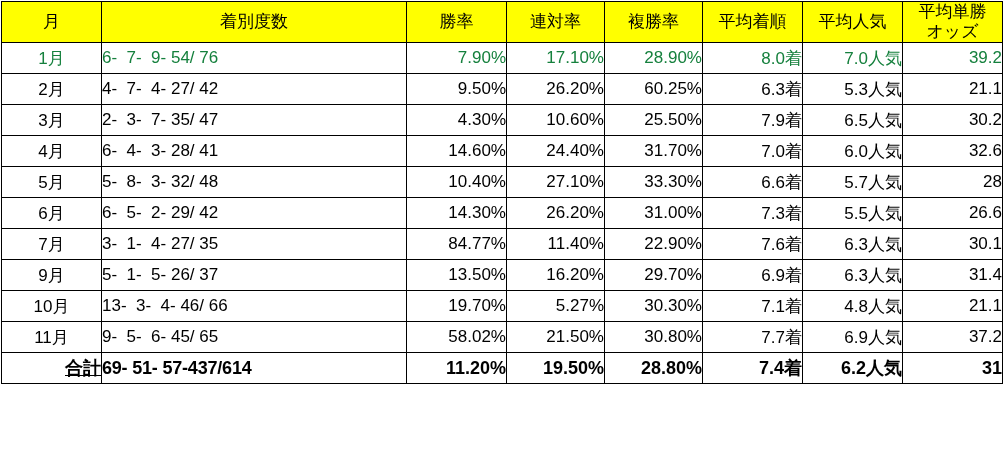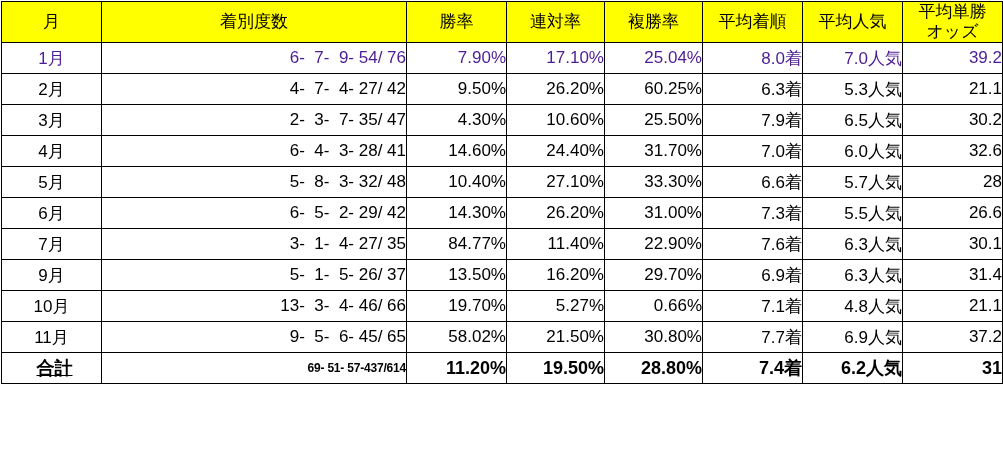--- a/index.html
+++ b/index.html
@@ -51,42 +51,42 @@
   col.c-rec     { width: 305px; }
   col.c-win     { width: 100px; }
   col.c-quin    { width: 98px; }
   col.c-show    { width: 98px; }
   col.c-avgord  { width: 100px; }
   col.c-avgpop  { width: 100px; }
   col.c-avgodds { width: 100px; }
 
   td.month { text-align: center; }
   td.rec {
-    text-align: right;
+    text-align: left;
     font-size: 17px;
     white-space: pre;
     letter-spacing: 0px;
   }
   td.num {
     text-align: right;
     padding-right: 7px;
   }
   tr.highlight td {
-    color: #4c1d95;
+    color: #15803d;
   }
   tr.total td {
     font-weight: bold;
     font-size: 18px;
   }
   tr.total td.rec {
-    font-size: 12px;
+    font-size: 18px;
     letter-spacing: -0.2px;
   }
   tr.total td.month {
-    text-align: center;
+    text-align: right;
     padding-left: 6px;
     text-decoration: underline;
   }
 </style>
 </head>
 <body>
 
 <div id="wrap">
   <table class="stats">
     <colgroup>
@@ -127,21 +127,21 @@
           <span class="two-line">オッズ</span>
         </th>
       </tr>
     </thead>
     <tbody>
       <tr class="highlight">
         <td class="month">1月</td>
         <td class="rec">6-  7-  9- 54/ 76</td>
         <td class="num">7.90%</td>
         <td class="num">17.10%</td>
-        <td class="num">25.04%</td>
+        <td class="num">28.90%</td>
         <td class="num">8.0着</td>
         <td class="num">7.0人気</td>
         <td class="num">39.2</td>
       </tr>
       <tr>
         <td class="month">2月</td>
         <td class="rec">4-  7-  4- 27/ 42</td>
         <td class="num">9.50%</td>
         <td class="num">26.20%</td>
         <td class="num">60.25%</td>
@@ -207,21 +207,21 @@
         <td class="num">29.70%</td>
         <td class="num">6.9着</td>
         <td class="num">6.3人気</td>
         <td class="num">31.4</td>
       </tr>
       <tr>
         <td class="month">10月</td>
         <td class="rec">13-  3-  4- 46/ 66</td>
         <td class="num">19.70%</td>
         <td class="num">5.27%</td>
-        <td class="num">0.66%</td>
+        <td class="num">30.30%</td>
         <td class="num">7.1着</td>
         <td class="num">4.8人気</td>
         <td class="num">21.1</td>
       </tr>
       <tr>
         <td class="month">11月</td>
         <td class="rec">9-  5-  6- 45/ 65</td>
         <td class="num">58.02%</td>
         <td class="num">21.50%</td>
         <td class="num">30.80%</td>

